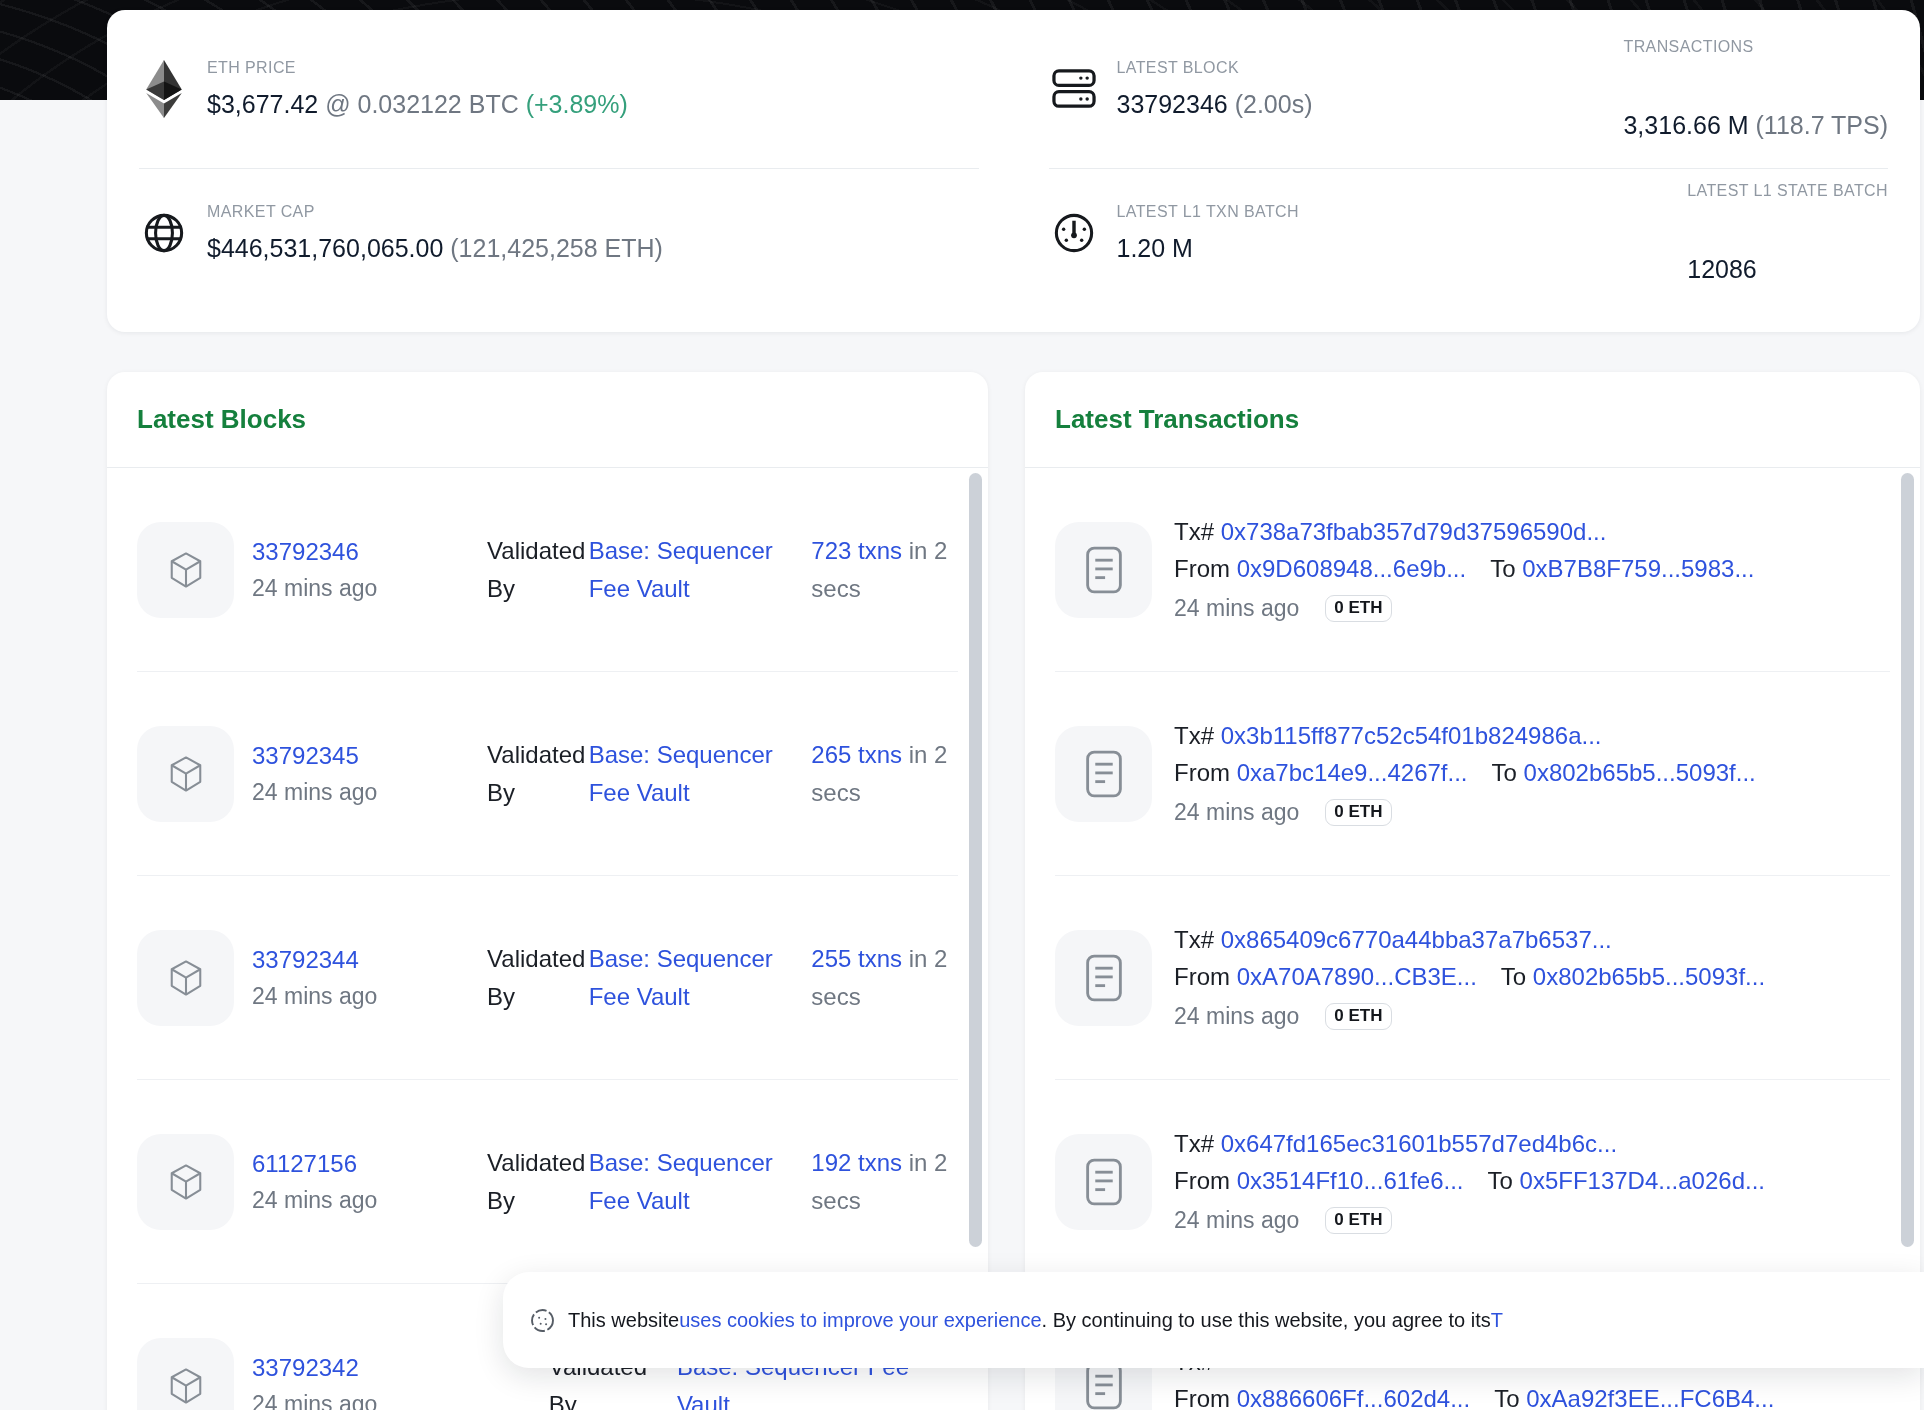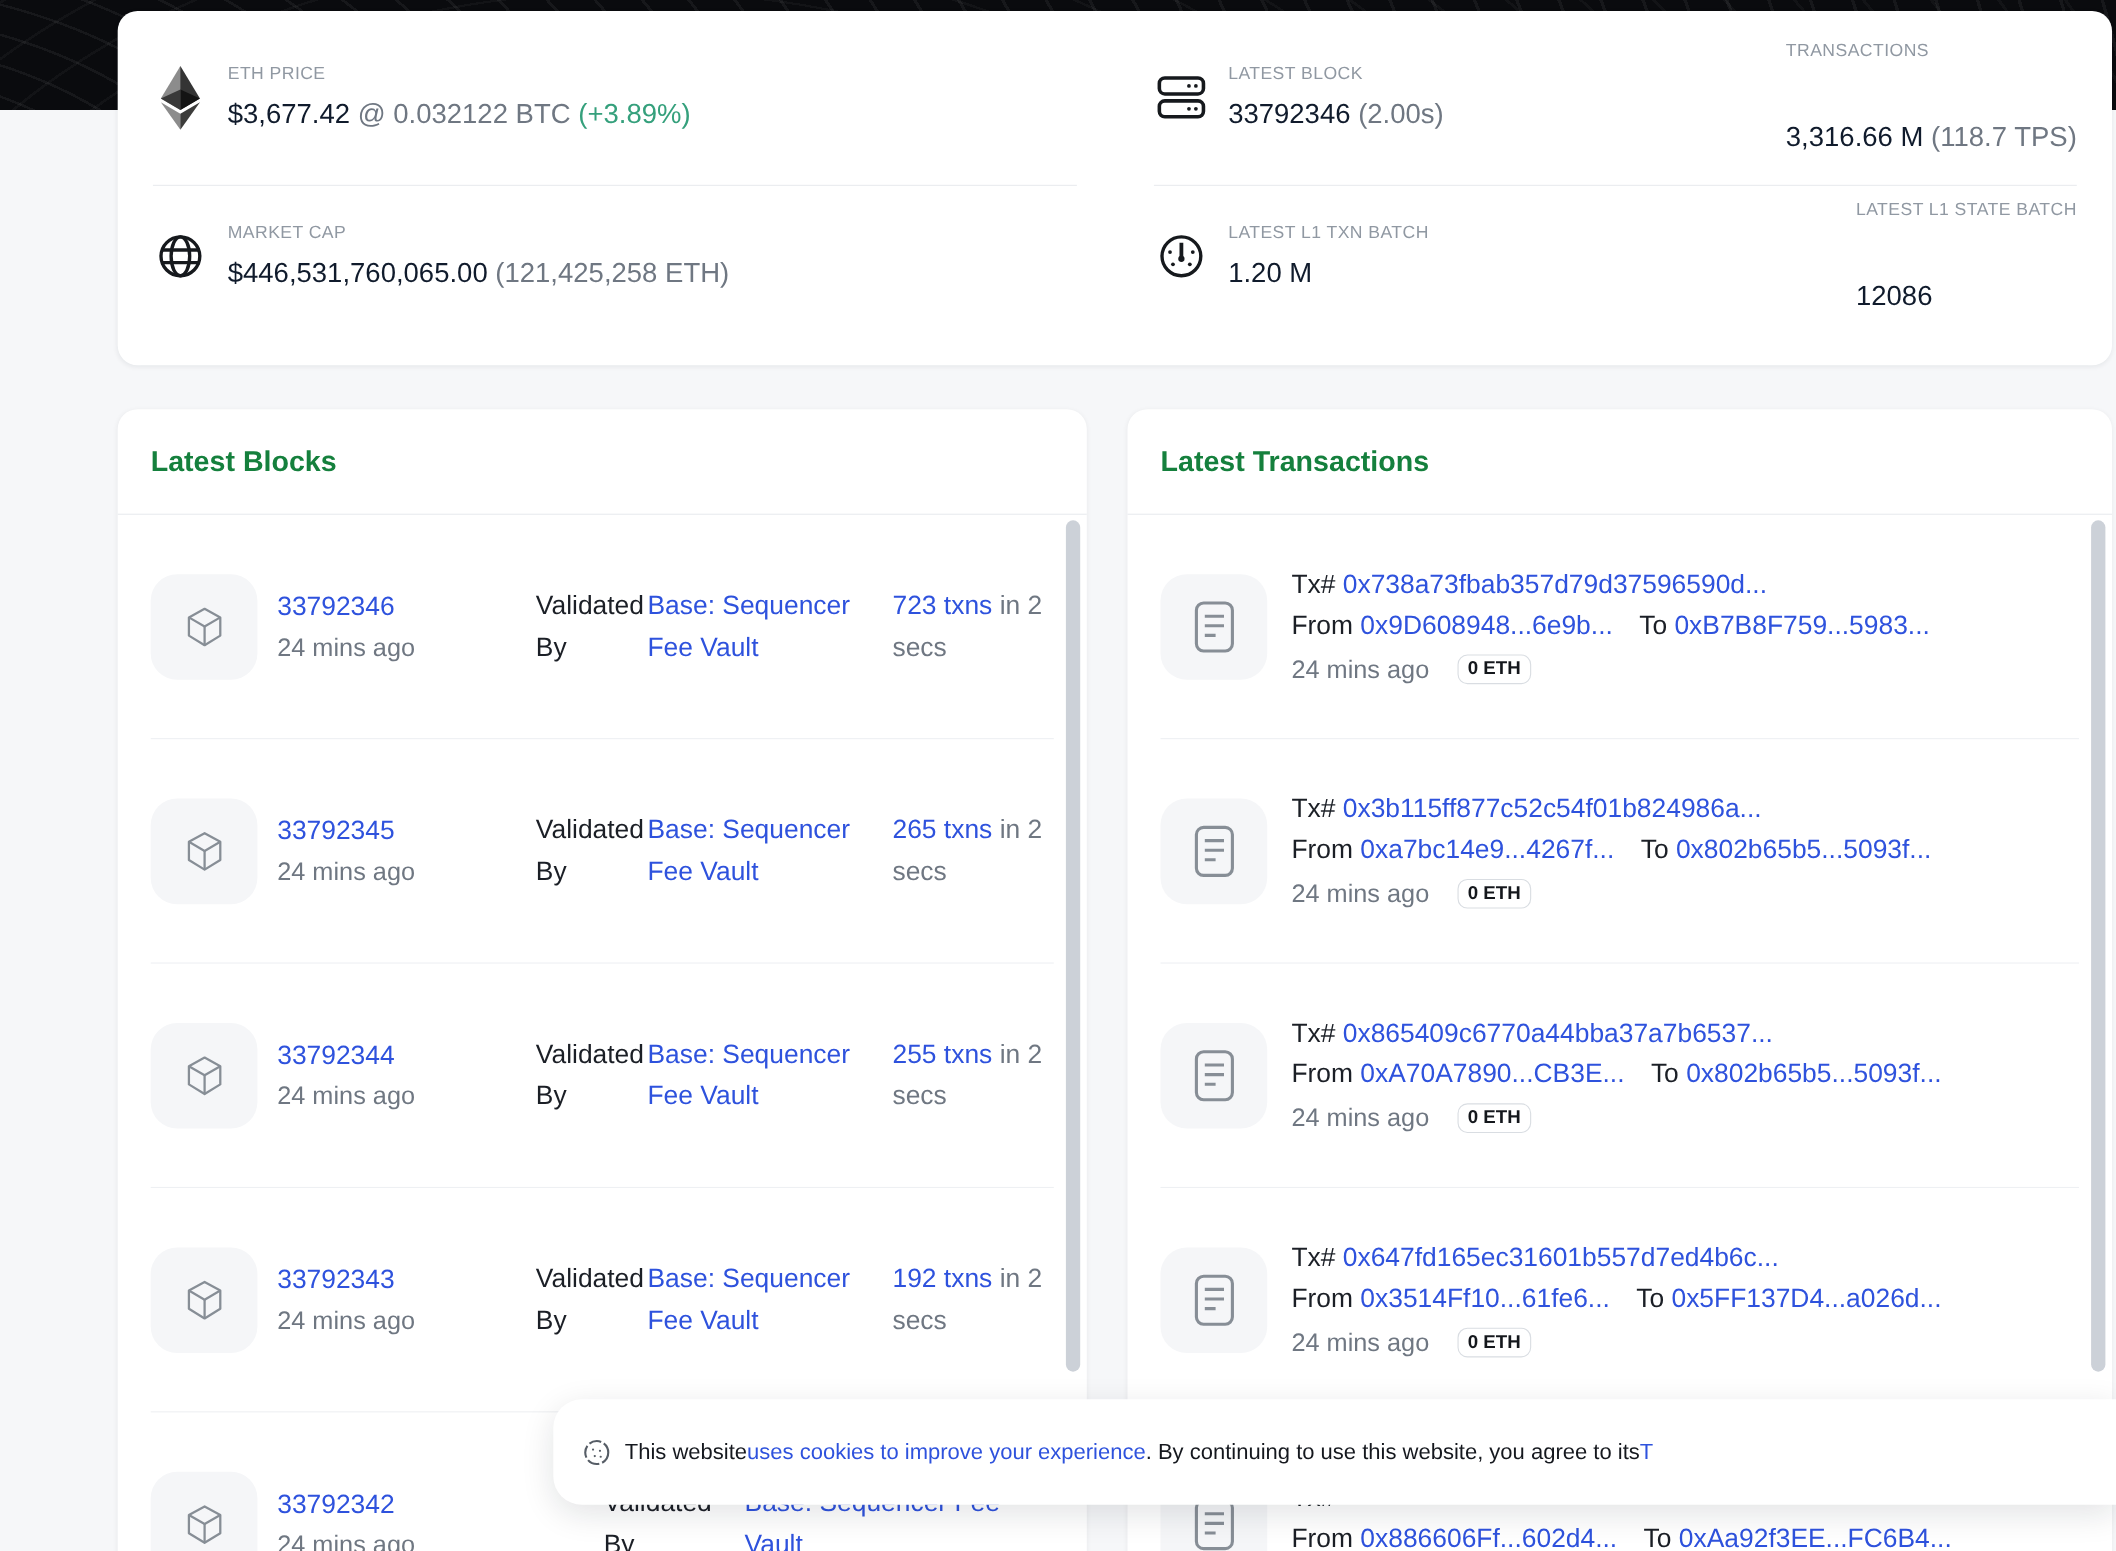--- a/index.html
+++ b/index.html
@@ -234,21 +234,21 @@
 
         <div class="row">
           <div class="sq">
             <svg width="46" height="46" viewBox="0 0 100 100" fill="none" stroke="#878e96" stroke-width="4.5" stroke-linejoin="round">
                 <path d="M50 14 L81 31 V67 L50 86 L19 67 V31 Z"></path>
                 <path d="M19 31 L50 49 L81 31"></path>
                 <path d="M50 49 V86"></path>
               </svg>
           </div>
           <div class="bleft">
-            <a class="link num">33792343</a>
+            <a class="link num">61127156</a>
             <span class="age">24 mins ago</span>
           </div>
           <div class="bright">
             <div class="darktxt">Validated By</div>
             <div><a class="link">Base: Sequencer Fee Vault</a></div>
             <div><a class="link">192 txns</a> <span class="gray">in 2 secs</span></div>
           </div>
         </div>
 
         <div class="row">

